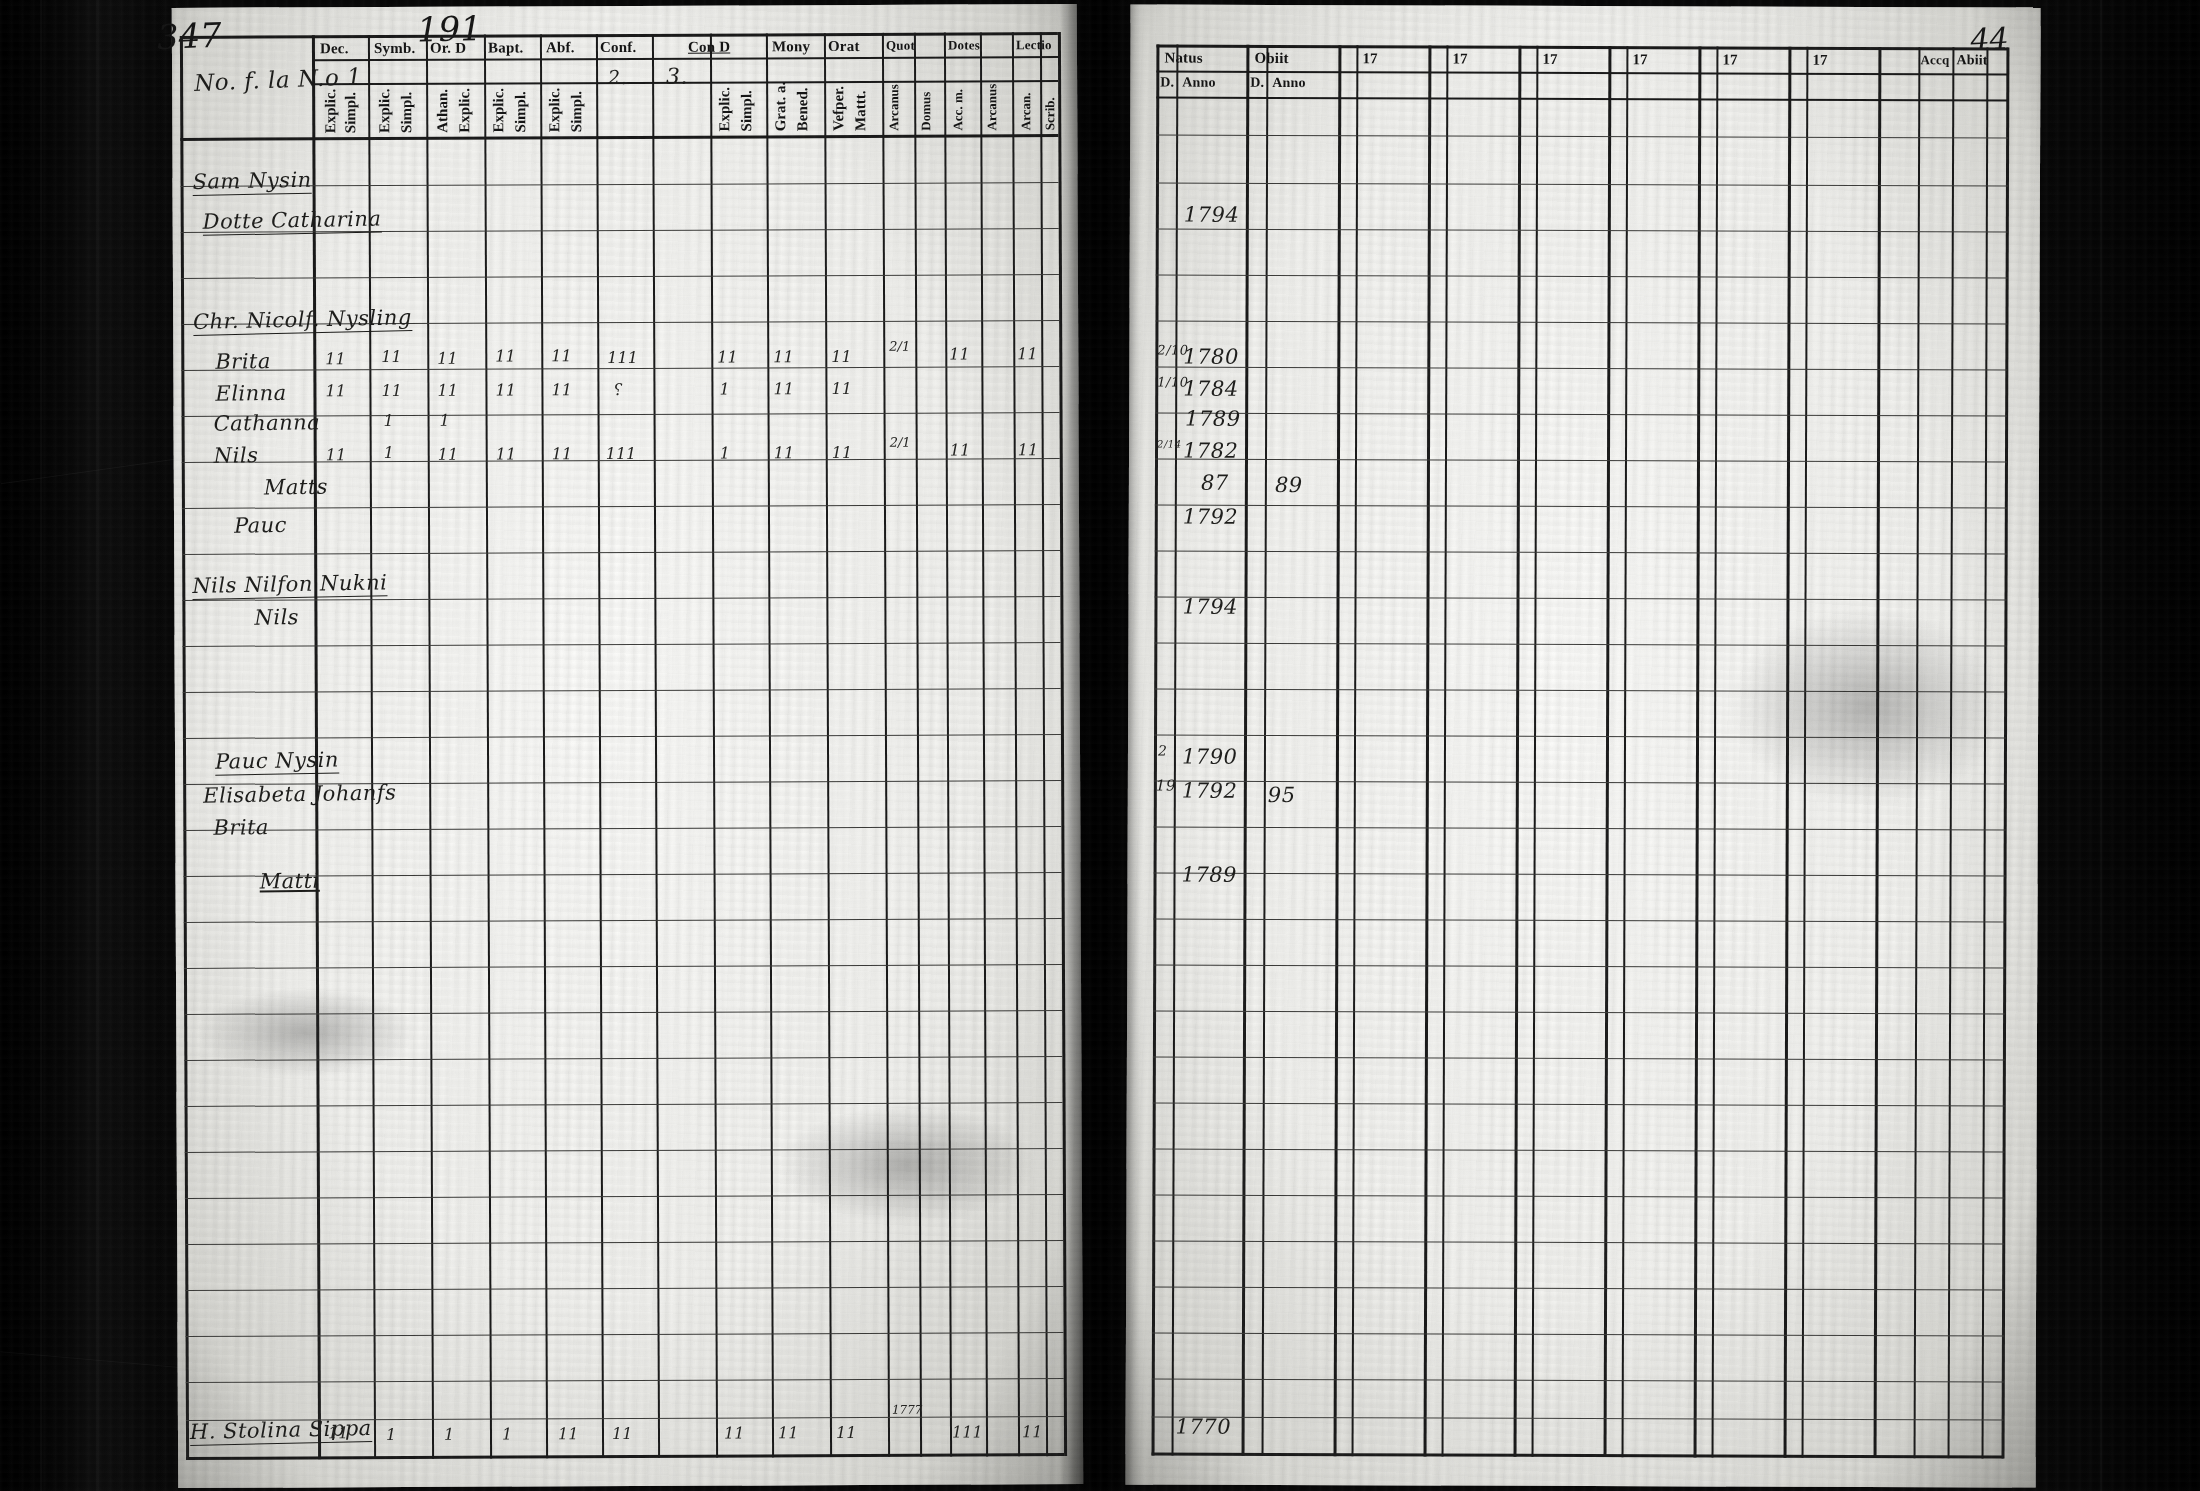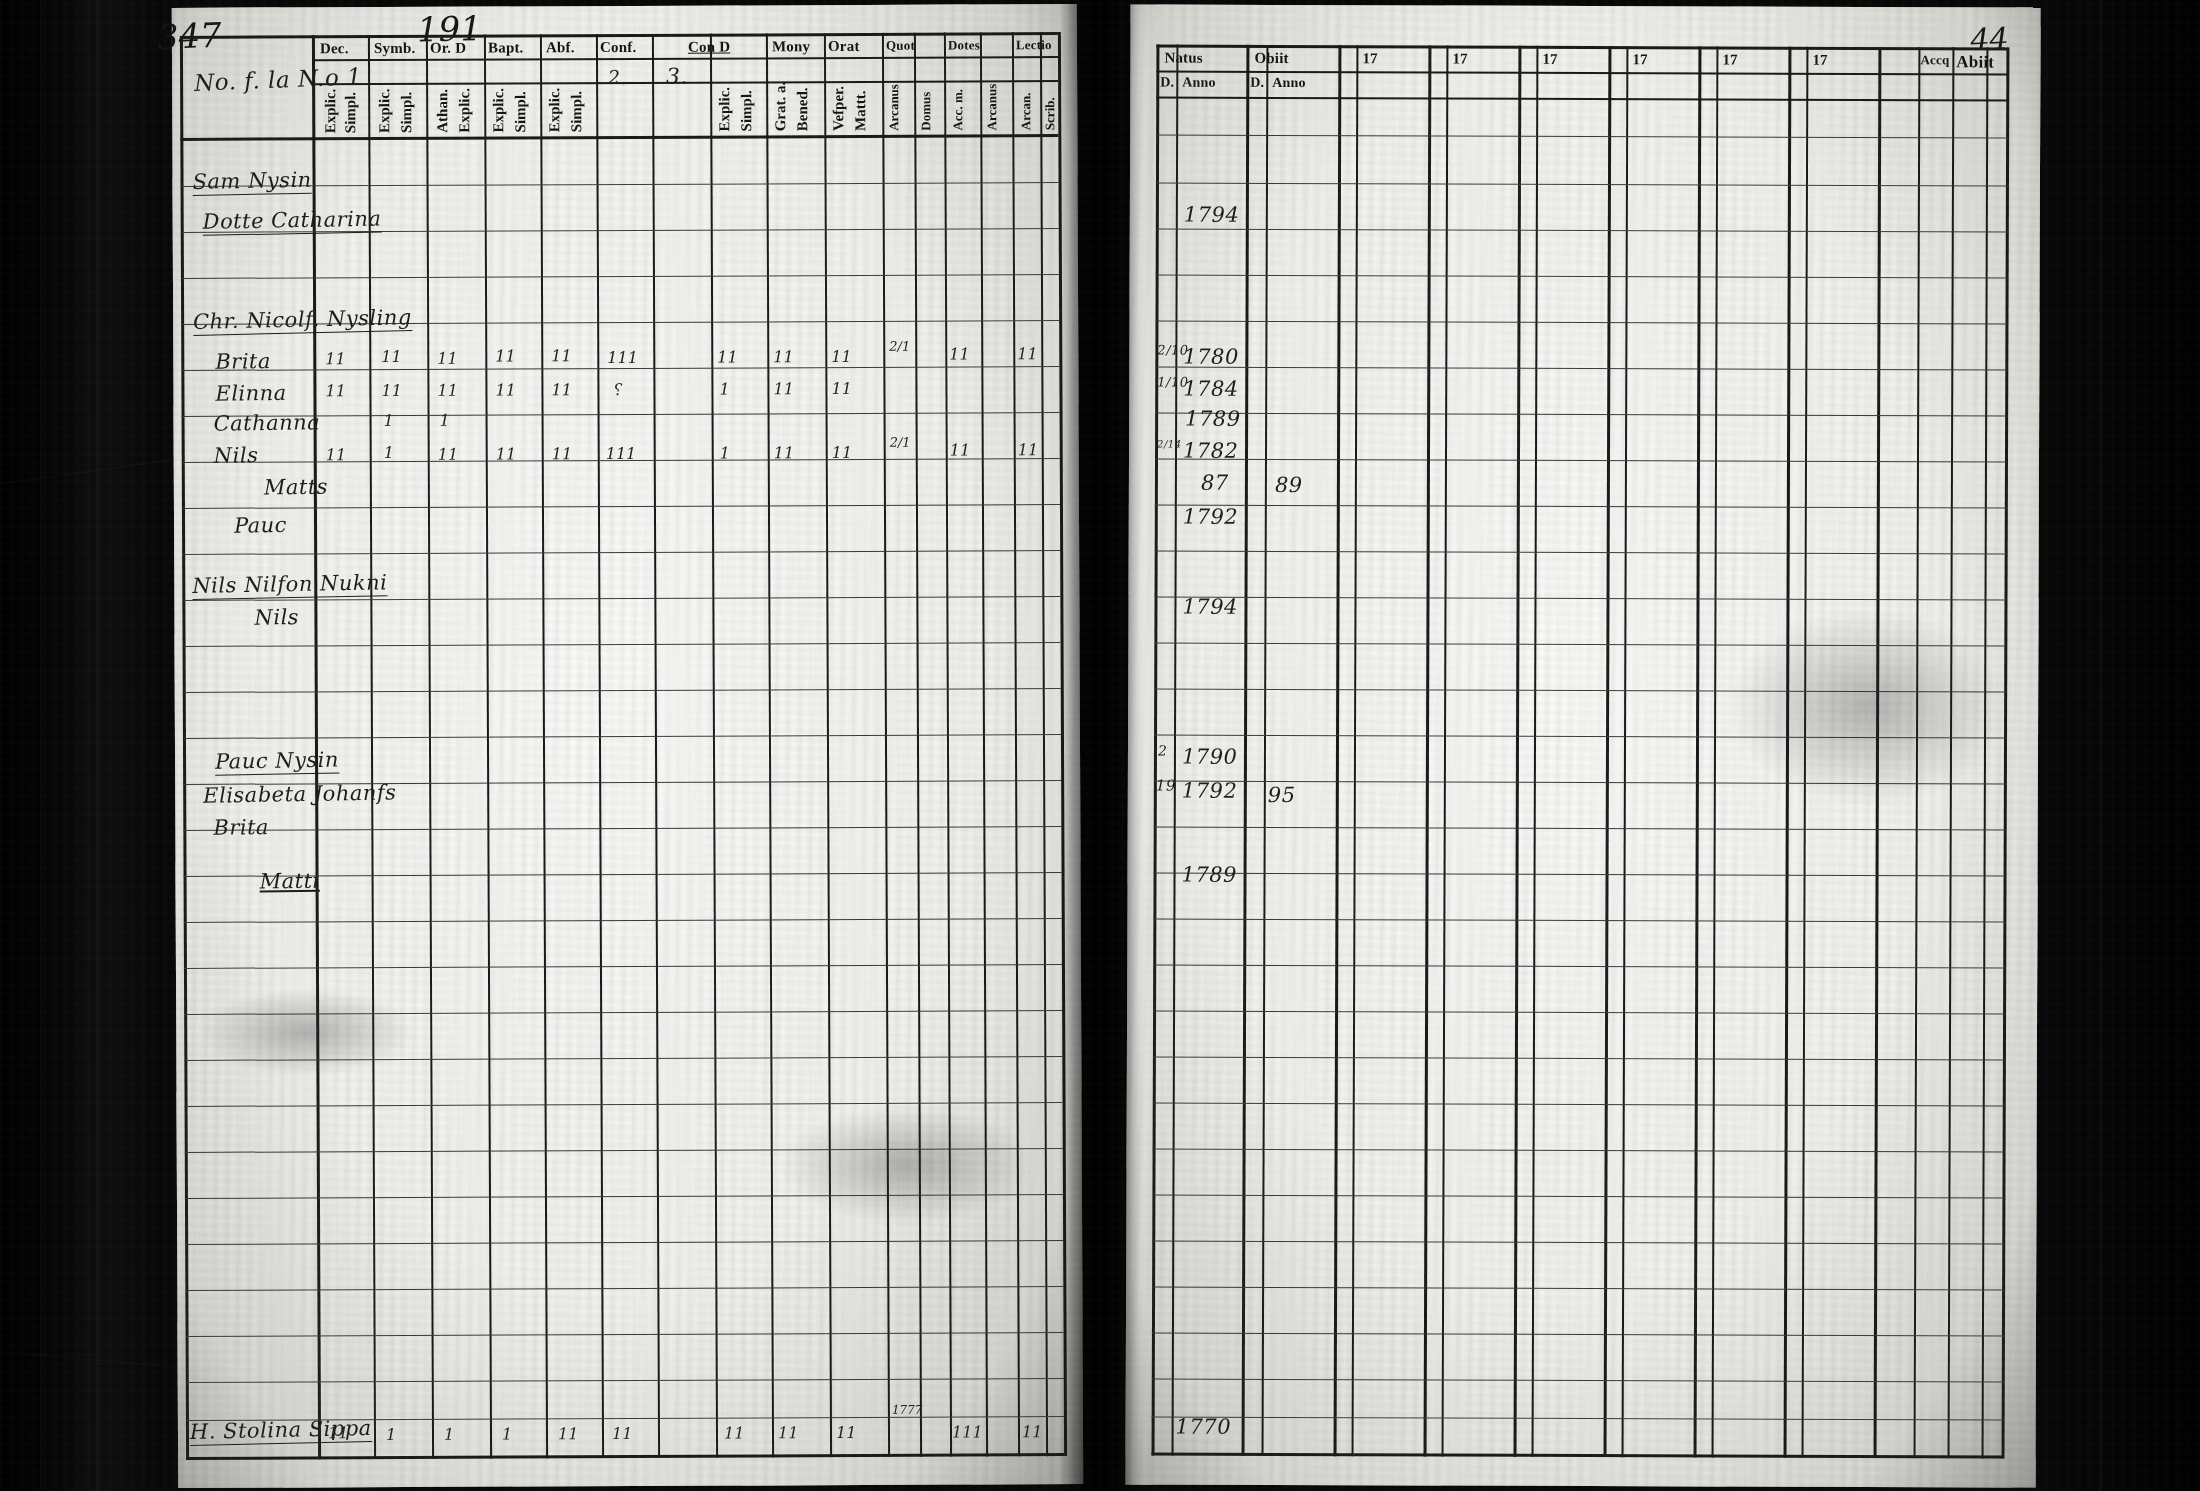--- a/index.html
+++ b/index.html
@@ -349,21 +349,21 @@
 
     <div class="printed" style="left:34px; top:45px;">Natus</div>
     <div class="printed" style="left:124px; top:45px;">Obiit</div>
     <div class="printed" style="left:232px; top:45px;">17</div>
     <div class="printed" style="left:322px; top:45px;">17</div>
     <div class="printed" style="left:412px; top:45px;">17</div>
     <div class="printed" style="left:502px; top:45px;">17</div>
     <div class="printed" style="left:592px; top:45px;">17</div>
     <div class="printed" style="left:682px; top:45px;">17</div>
     <div class="printed" style="left:790px; top:45px; font-size:13px;">Accq</div>
-    <div class="printed" style="left:826px; top:45px; font-size:17px;">Abiit</div>
+    <div class="printed" style="left:826px; top:45px; font-size:14px;">Abiit</div>
 
     <div class="printed" style="left:30px; top:70px; font-size:14px;">D.</div>
     <div class="printed" style="left:52px; top:70px; font-size:14px;">Anno</div>
     <div class="printed" style="left:120px; top:70px; font-size:14px;">D.</div>
     <div class="printed" style="left:142px; top:70px; font-size:14px;">Anno</div>
 
     <div class="ink hline thin" style="left:26px; top:130px; width:852px;"></div>
     <div class="ink hline thin" style="left:26px; top:178px; width:852px;"></div>
     <div class="ink hline thin" style="left:26px; top:224px; width:852px;"></div>
     <div class="ink hline thin" style="left:26px; top:270px; width:852px;"></div>

